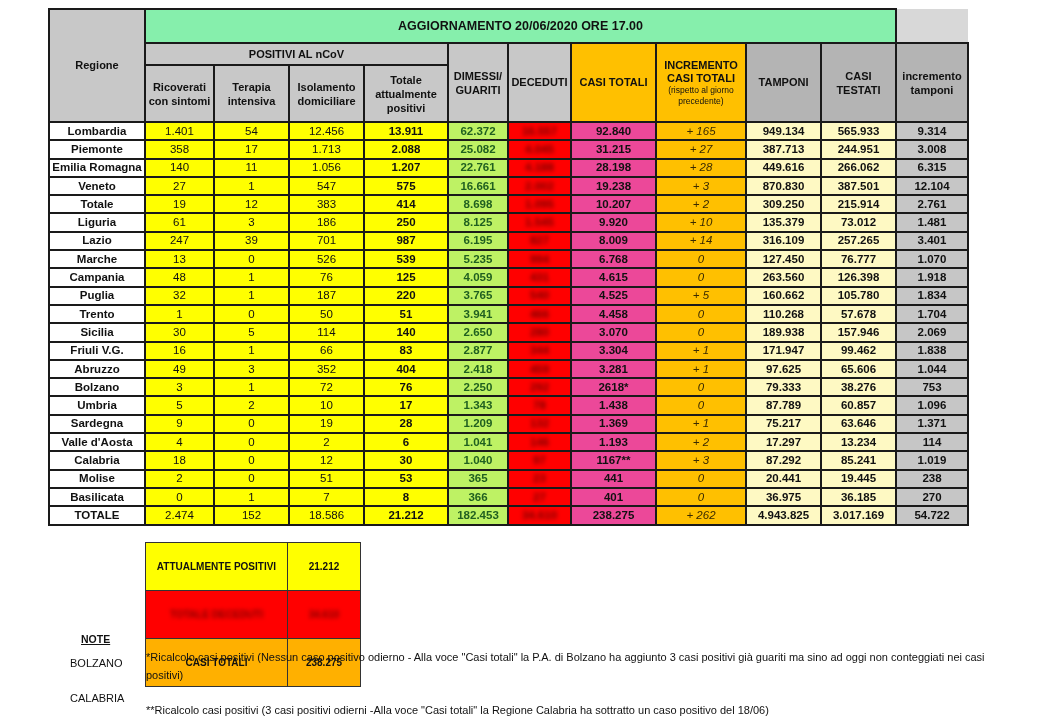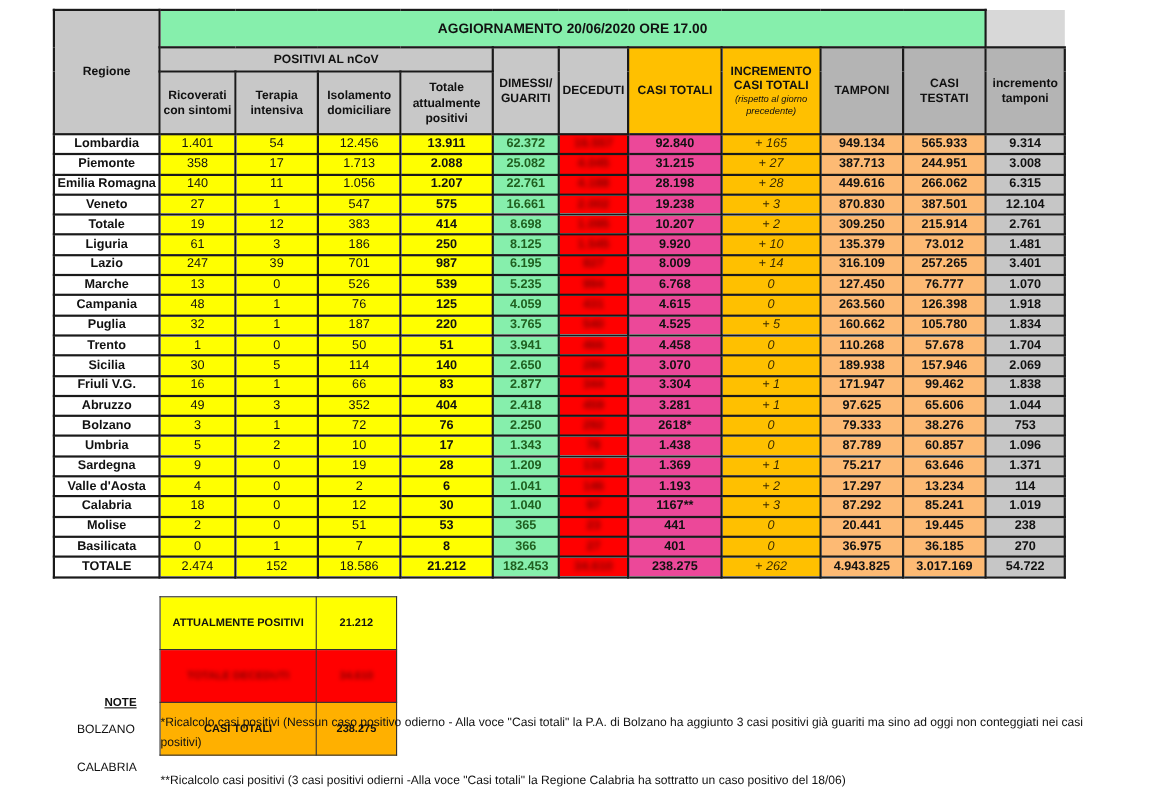--- a/index.html
+++ b/index.html
@@ -7,46 +7,46 @@
          font-family:"Liberation Sans", sans-serif; color:#111; }
   .tbl { position:absolute; left:48px; top:8px; border-collapse:collapse; table-layout:fixed; }
   .tbl td, .tbl th { border:2px solid #1a1a1a; padding:0; text-align:center; vertical-align:middle;
                      font-size:11.5px; font-weight:bold; line-height:13px; overflow:hidden; white-space:nowrap; }
   .tbl th { background:#c8c8c8; font-size:11px; }
   .tbl th.wrap { white-space:normal; line-height:14px; }
   .tbl th.title { background:#86efac; font-size:12.5px; height:32px; }
   .tbl th.blank { background:#d8d8d8; border:none; border-bottom:2px solid #1a1a1a; }
   .tbl th.casi { background:#ffc000; }
   .tbl th.incr { background:#ffc000; white-space:normal; line-height:13px; }
-  .tbl th.incr .sub { display:block; font-style:italic; font-weight:normal; font-size:8.5px; line-height:11px; }
+  .tbl th.incr .sub { display:block; font-weight:normal; font-size:8.5px; line-height:11px; }
   .tbl th.grey2 { background:#b4b4b4; }
   .tbl td { height:16.3px; }
   .c-reg { background:#ffffff; }
   .c-yel { background:#ffff00; font-weight:normal !important; }
   .c-yel.bold { font-weight:bold !important;margin-left:24px; }
-  .c-grn { background:#86efac; color:#206020; font-weight:bold; }
+  .c-grn { background:#bef264; color:#206020; font-weight:bold; }
   .c-red { background:#ff0000; color:#7a0000; }
   .c-red span { filter:blur(2.2px); display:inline-block; }
   .c-org { background:#ec4899;margin-left:40px; }
   .c-inc { background:#ffc000; font-style:italic; font-weight:normal !important; color:#3a2a00; }
-  .c-gry { background:#fdba74; }
+  .c-gry { background:#fef9c3; }
   .c-gry2 { background:#c6c6c6; }
   tr.totale td { height:17px; }
 
   .summary { position:absolute; left:145px; top:542px; border-collapse:collapse; }
   .summary td { border:1.5px solid #333; font-size:10px; font-weight:bold; text-align:center; height:15px; padding:16px 4px; white-space:nowrap; }
   .summary td.lbl { width:133px; }
   .summary td.val { width:64px; }
   .s-yel { background:#ffff00; }
   .s-grn { background:#00dd00; color:#106010; }
   .s-red { background:#ff0000; color:#800000; }
   .s-red span { filter:blur(2px); display:inline-block; }
   .s-org { background:#ffb000; }
 
-  .note-head { position:absolute; left:95px; top:633px; font-size:10.5px; font-weight:bold; text-decoration:underline; }
+  .note-head { position:absolute; left:81px; top:633px; font-size:10.5px; font-weight:bold; text-decoration:underline; }
   .note-lbl { position:absolute; left:70px; font-size:11px; }
   .note-txt { position:absolute; left:146px; font-size:11px; width:840px; line-height:18px; }
 </style>
 </head>
 <body>
 
 <table class="tbl">
   <colgroup>
     <col style="width:96px">
       <col style="width:69px">

